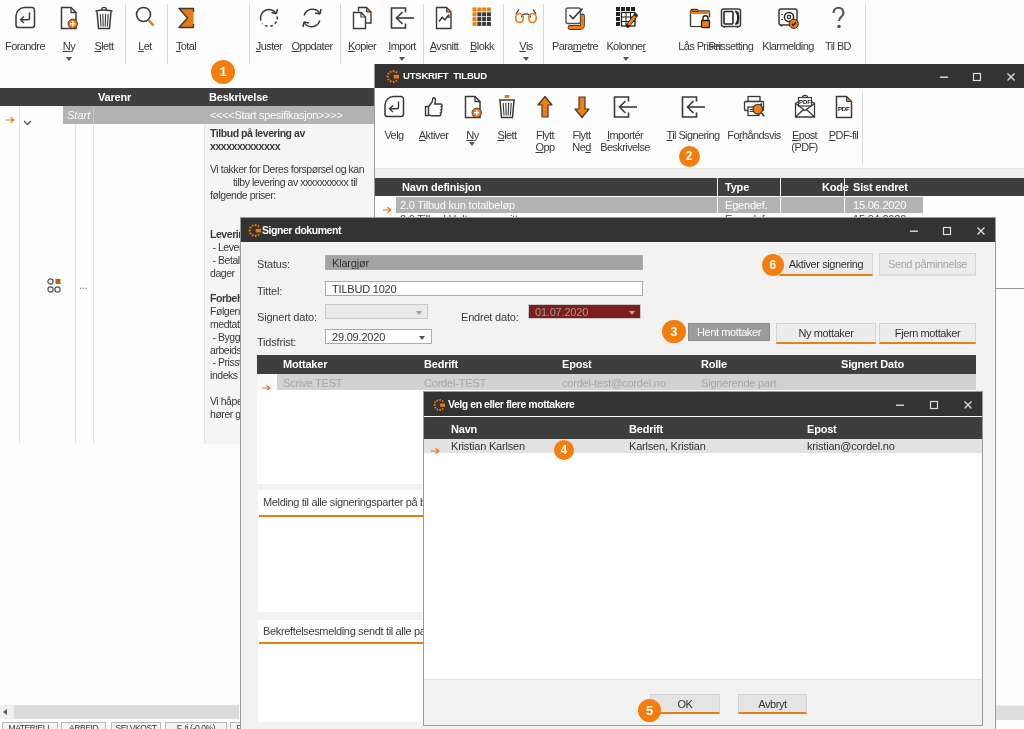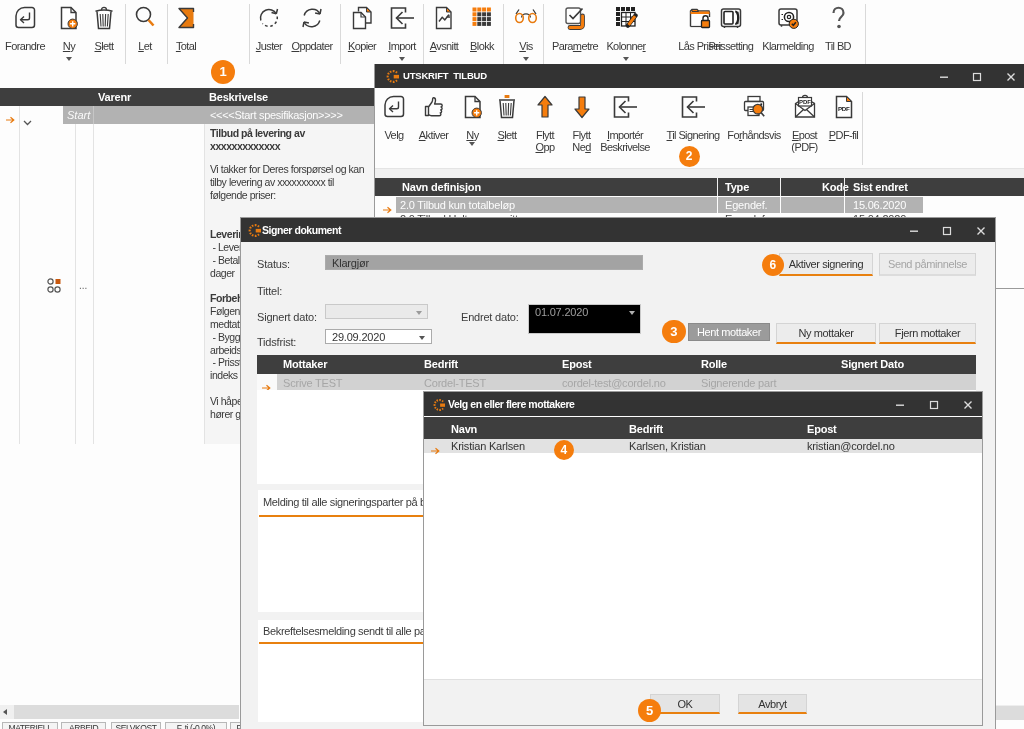--- a/index.html
+++ b/index.html
@@ -239,21 +239,21 @@
   <div class="abs" style="left:19px;top:17.5px;width:1px;height:338px;background:#e3e3e3;"></div>
   <div class="abs" style="left:75px;top:36px;width:1px;height:320px;background:#e3e3e3;"></div>
   <div class="abs" style="left:93px;top:36px;width:1px;height:320px;background:#e3e3e3;"></div>
   <div class="abs" style="left:204px;top:36px;width:1px;height:320px;background:#e3e3e3;"></div>
 
   <div class="abs" id="desctext" style="left:210px;top:39px;width:170px;font-size:10.5px;line-height:13px;color:#3a3a3a;letter-spacing:-0.45px;white-space:nowrap;overflow:hidden;">
         <div style="height:13px;font-weight:bold;">Tilbud på levering av</div>
         <div style="height:13px;font-weight:bold;">xxxxxxxxxxxxx</div>
         <div style="height:10px;">&nbsp;</div>
         <div style="height:13px;">Vi takker for Deres forspørsel og kan</div>
-        <div style="height:13px;">tilby levering av xxxxxxxxxx til</div>
+        <div style="height:13px;text-align:center;">tilby levering av xxxxxxxxxx til</div>
         <div style="height:13px;">følgende priser:</div>
         <div style="height:13px;">&nbsp;</div>
         <div style="height:13px;">&nbsp;</div>
         <div style="height:13px;font-weight:bold;">Leveringsbet.:</div>
         <div style="height:12.5px;">&nbsp;- Leveringstid etter avtale</div>
         <div style="height:13.5px;">&nbsp;- Betalingsbetingelser 30</div>
         <div style="height:13px;">dager</div>
         <div style="height:11.5px;">&nbsp;</div>
         <div style="height:13px;font-weight:bold;">Forbehold:</div>
         <div style="height:13.5px;">Følgende er ikke</div>
@@ -472,26 +472,27 @@
     <div class="wctl" style="left:689px;"><svg width="34" height="24">
             <rect x="13.5" y="9.5" width="7" height="7" fill="none" stroke="#dcdcdc" stroke-width="1.2"></rect>
           </svg></div>
     <div class="wctl" style="left:723px;"><svg width="34" height="24">
             <path d="M13.5 9.5 L20.5 16.5 M20.5 9.5 L13.5 16.5" stroke="#dcdcdc" stroke-width="1.4"></path>
           </svg></div>
   </div>
   <div class="field-lab" style="left:16px;top:40px;">Status:</div>
   <div class="abs" style="left:84px;top:37px;width:318px;height:15px;background:#a3a3a3;border:1px solid #ababab;font-size:11px;color:#333;padding:1px 0 0 6px;letter-spacing:-0.2px;">Klargjør</div>
   <div class="field-lab" style="left:16px;top:66.5px;">Tittel:</div>
+  <div class="abs" style="left:84px;top:63px;width:318px;height:15px;background:#fff;border:1px solid #ababab;font-size:11px;color:#333;padding:1px 0 0 6px;letter-spacing:-0.2px;">TILBUD 1020</div>
   <div class="field-lab" style="left:16px;top:93px;">Signert dato:</div>
   <div class="abs" style="left:84px;top:86px;width:103px;height:15px;background:#eaeaea;border:1px solid #c9c9c9;">
         <div class="drop" style="right:5px;top:6px;border-top-color:#9a9a9a;"></div>
       </div>
   <div class="field-lab" style="left:220px;top:93px;">Endret dato:</div>
-  <div class="abs" style="left:287px;top:86px;width:113px;height:30px;background:#000000;border:1px solid #c9c9c9;font-size:11px;color:#9f9f9f;padding:1px 0 0 6px;letter-spacing:-0.2px;">01.07.2020<div class="drop" style="right:5px;top:6px;border-top-color:#b0b0b0;"></div></div>
+  <div class="abs" style="left:287px;top:86px;width:113px;height:15px;background:#7f1d1d;border:1px solid #c9c9c9;font-size:11px;color:#9f9f9f;padding:1px 0 0 6px;letter-spacing:-0.2px;">01.07.2020<div class="drop" style="right:5px;top:6px;border-top-color:#b0b0b0;"></div></div>
   <div class="field-lab" style="left:16px;top:118px;">Tidsfrist:</div>
   <div class="abs" style="left:84px;top:111px;width:107px;height:15px;background:#fff;border:1px solid #ababab;font-size:11px;color:#333;padding:1px 0 0 6px;letter-spacing:-0.2px;">29.09.2020<div class="drop" style="right:6px;top:6px;"></div></div>
   <div class="btn" style="left:538px;top:35px;width:94px;height:23px;padding-top:4px;">Aktiver signering</div>
   <div class="btn dis" style="left:638px;top:35px;width:97px;height:23px;padding-top:4px;">Send påminnelse</div>
   <div class="abs" style="left:447px;top:105px;width:82px;height:18px;background:#9b9b9b;border:1px solid #8a8a8a;color:#fff;font-size:11px;text-align:center;padding-top:2px;letter-spacing:-0.4px;">Hent mottaker</div>
   <div class="btn" style="left:535px;top:105px;width:100px;height:21px;padding-top:3px;">Ny mottaker</div>
   <div class="btn" style="left:638px;top:105px;width:97px;height:21px;padding-top:3px;">Fjern mottaker</div>
 
   <div class="abs" style="left:16px;top:136.5px;width:719px;height:19.5px;background:#3e3e3e;"></div>
   <div class="ghlab" style="left:42px;top:140px;">Mottaker</div>

